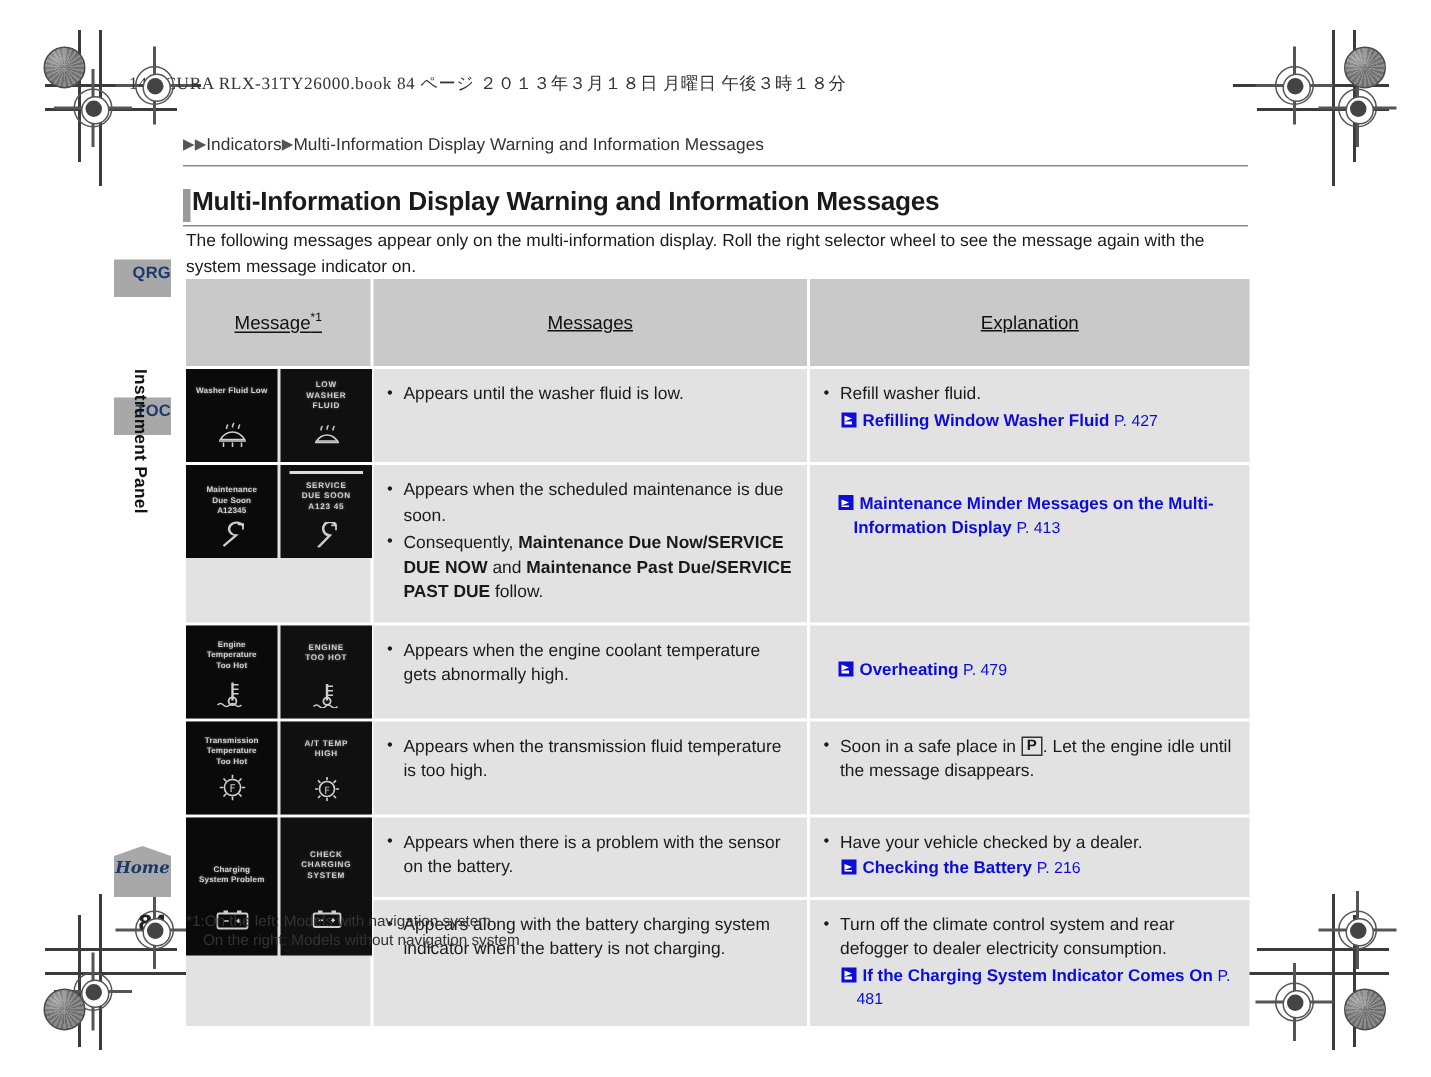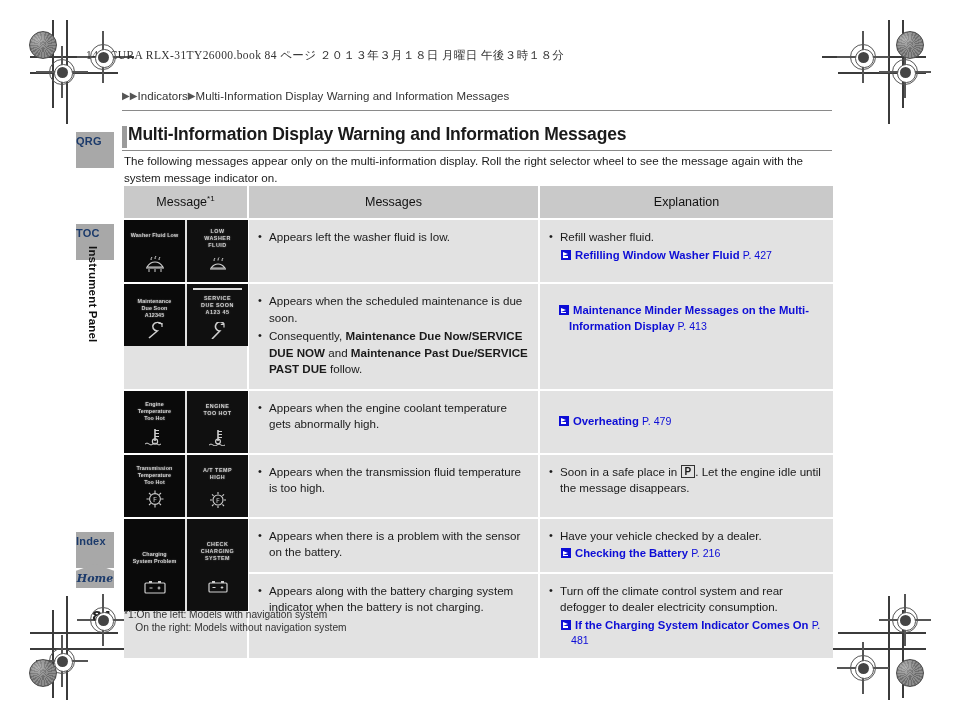--- a/index.html
+++ b/index.html
@@ -101,24 +101,25 @@
 
   
   .tab {
     position: absolute;
     left: 76px;
     width: 38px;
     background: #a8a8a8;
     color: #1b3a6b;
     font-weight: bold;
     font-size: 11px;
-    text-align: left;
+    text-align: right;
     line-height: 19px;
-    height: 36px;
+    height: 25px;
     letter-spacing: .2px;
+    margin-top: 41px;
   }
   .tab-qrg { top: 132px; }
   .tab-toc { top: 224px; }
   .tab-index { top: 532px; }
   .tab-home {
     position: absolute;
     left: 76px; top: 564px;
     width: 38px; height: 24px;
     background: #a8a8a8;
     clip-path: polygon(0% 28%, 50% 0%, 100% 28%, 100% 100%, 0% 100%);
@@ -180,22 +181,23 @@
     border-collapse: collapse;
     table-layout: fixed;
   }
   .tbl th {
     background: #c9c9c9;
     border-right: 2px solid #ffffff;
     font-size: 12.5px;
     font-weight: normal;
     color: #111;
     height: 26px;
-    padding: 3px;
+    padding: 16px;
     text-align: center;
+    text-decoration: underline;
   }
   .tbl th:last-child { border-right: none; }
   .tbl th sup { font-size: 8px; vertical-align: super; }
 
   .tbl td {
     background: #e2e2e2;
     border-right: 2px solid #ffffff;
     border-top: 2px solid #ffffff;
     vertical-align: top;
     padding: 0;
@@ -436,21 +438,21 @@
                   <path d="M8 11 q3-4 7-4 q4 0 7 4 z" fill="none" stroke="#cfcfcf" stroke-width="1.1"></path>
                   <path d="M7 12 h16" stroke="#cfcfcf" stroke-width="1.1"></path>
                   <path d="M11 4 q0-2 1-3 M15 3.5 q0-2 1-3 M19 4 q0-2 1-3" stroke="#cfcfcf" stroke-width="1" fill="none"></path>
                 </svg>
             </div>
           </div>
         </div>
       </td>
       <td>
         <div class="cbody">
-          <div class="bullet">Appears left the washer fluid is low.</div>
+          <div class="bullet">Appears until the washer fluid is low.</div>
         </div>
       </td>
       <td>
         <div class="cbody">
           <div class="bullet">Refill washer fluid.</div>
           <a class="xref"><span class="lk"></span><span>Refilling Window Washer Fluid</span> <span class="pg">P. 427</span></a>
         </div>
       </td>
     </tr>
 

